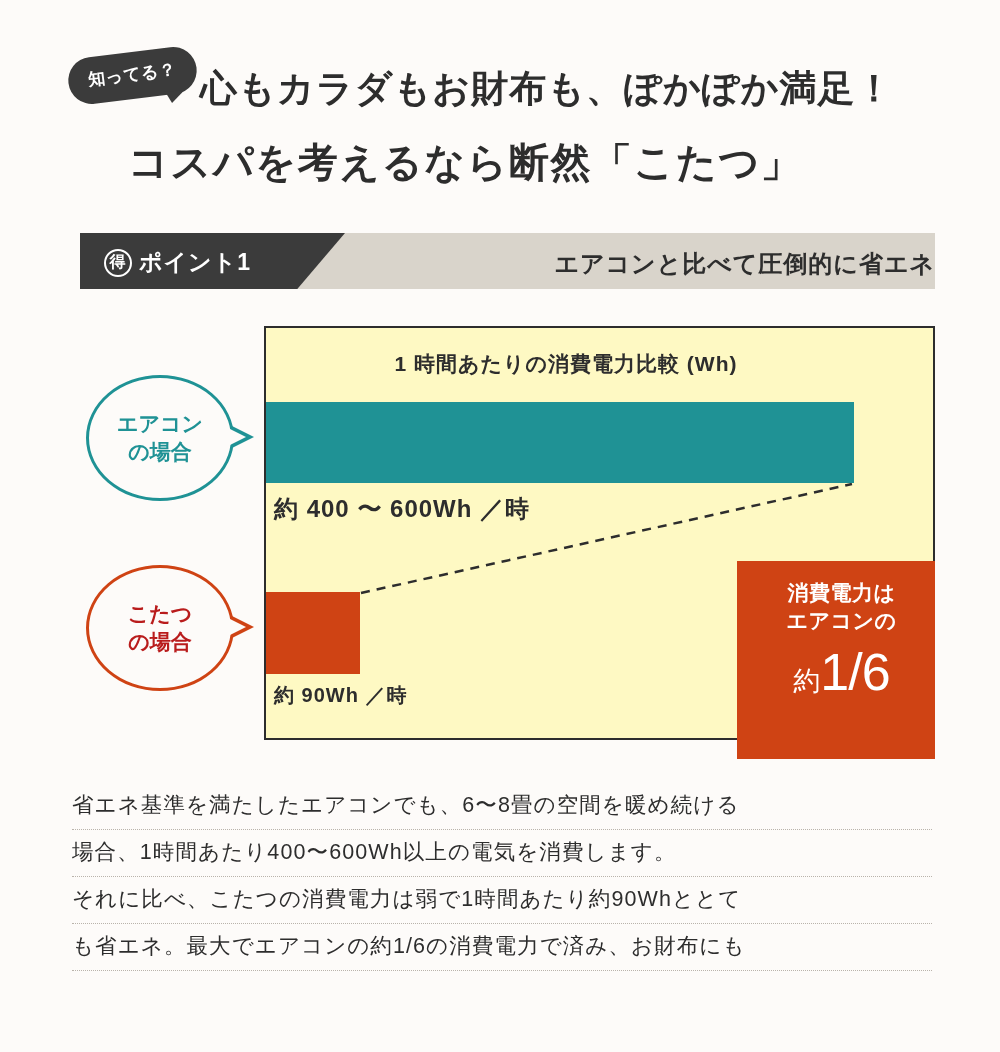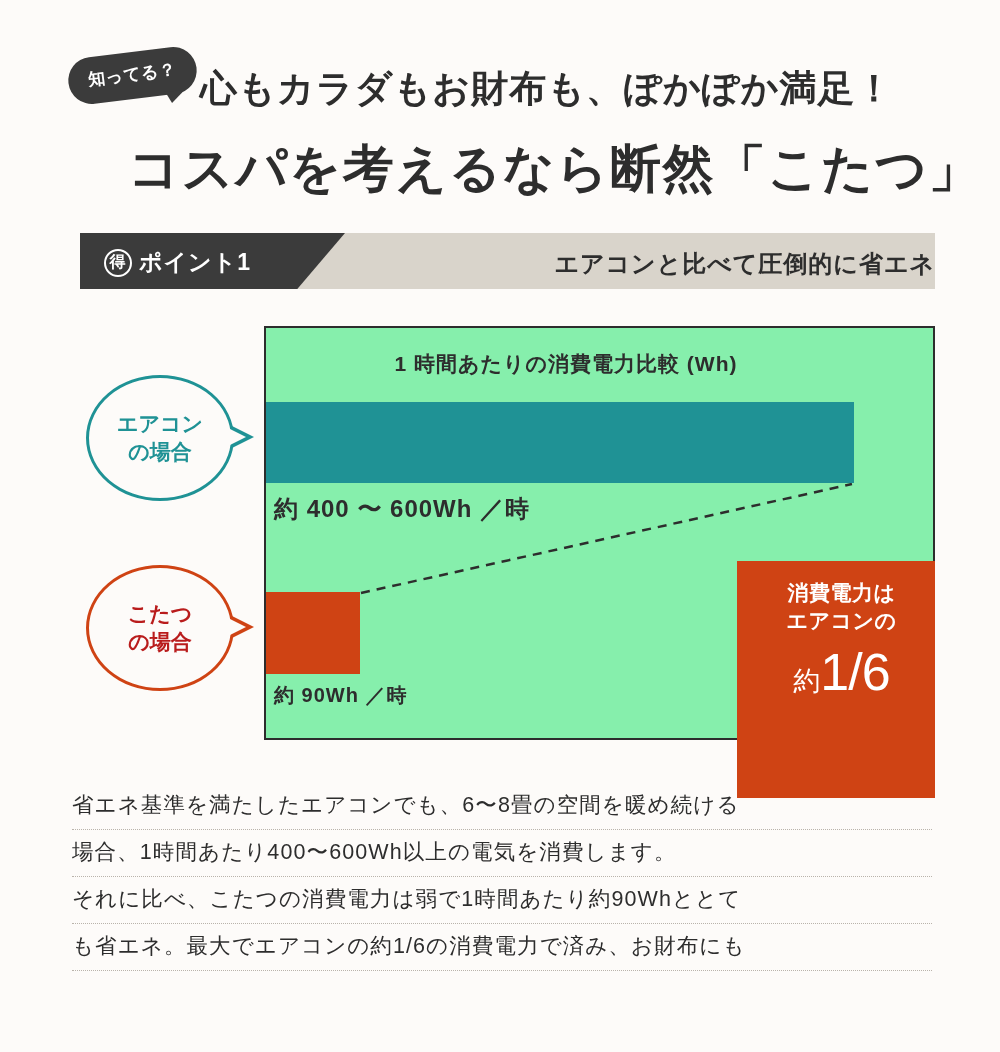--- a/index.html
+++ b/index.html
@@ -53,21 +53,21 @@
     left: 200px; top: 64px;
     font-size: 37px;
     font-weight: bold;
     letter-spacing: 1px;
     color: #2d2d2d;
     white-space: nowrap;
   }
   .headline-2 {
     position: absolute;
     left: 128px; top: 135px;
-    font-size: 51px;
+    font-size: 40px;
     font-weight: bold;
     letter-spacing: 1.5px;
     color: #2d2d2d;
     white-space: nowrap;
   }
 
   
   .point-bar {
     position: absolute;
     left: 80px; top: 233px;
@@ -121,21 +121,21 @@
     color: #2d2d2d;
     white-space: nowrap;
   }
 
   
   .chart-frame {
     position: absolute;
     left: 264px; top: 326px;
     width: 671px; height: 414px;
     border: 2px solid #2d2d2d;
-    background: #86efac;
+    background: #fef9c3;
   }
   .chart-title {
     position: absolute;
     left: 0; top: 22px;
     width: 600px;
     text-align: center;
     font-size: 21px;
     font-weight: bold;
     letter-spacing: 1px;
     color: #2d2d2d;
@@ -230,21 +230,21 @@
     border-top: 10px solid transparent;
     border-bottom: 10px solid transparent;
     border-left: 20px solid #fdfbf9;
     z-index: 3;
   }
 
   
   .callout {
     position: absolute;
     left: 737px; top: 561px;
-    width: 198px; height: 237px;
+    width: 198px; height: 198px;
     background: #cf4314;
     color: #fff;
     padding: 18px 0 0 11px;
     text-align: center;
   }
   .callout-line {
     font-size: 21px;
     font-weight: bold;
     line-height: 1.35;
     letter-spacing: 0.5px;

